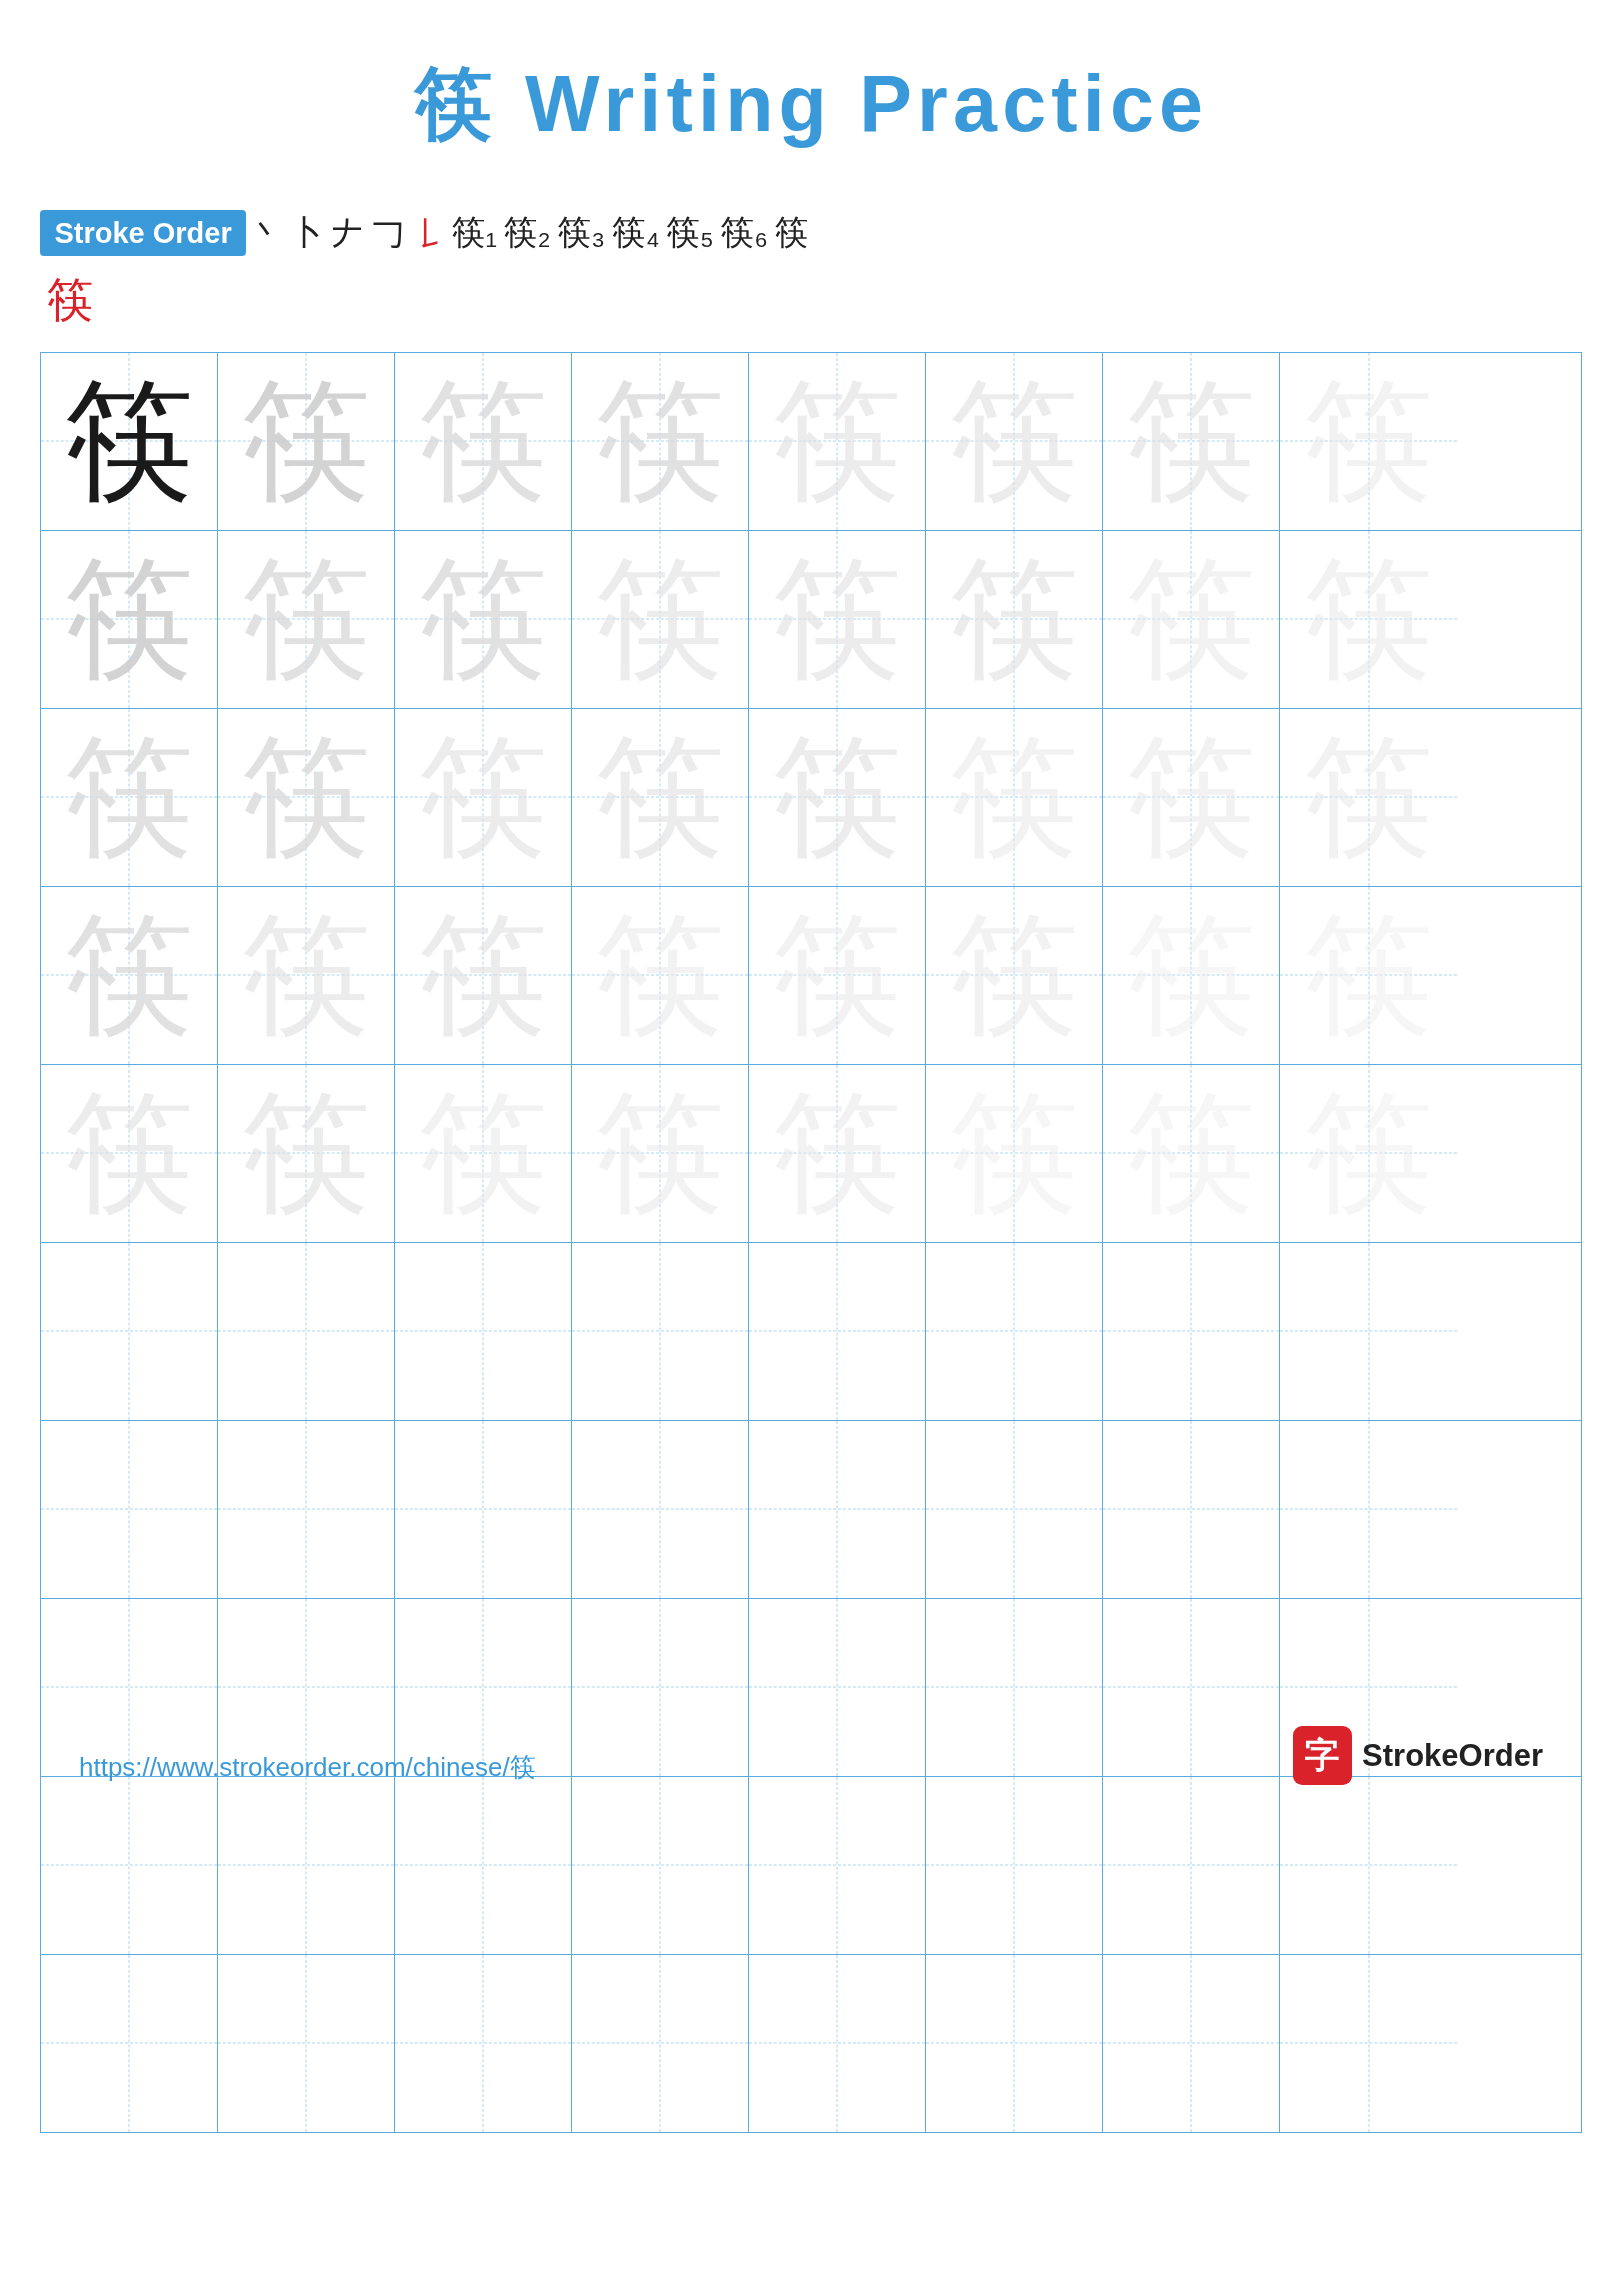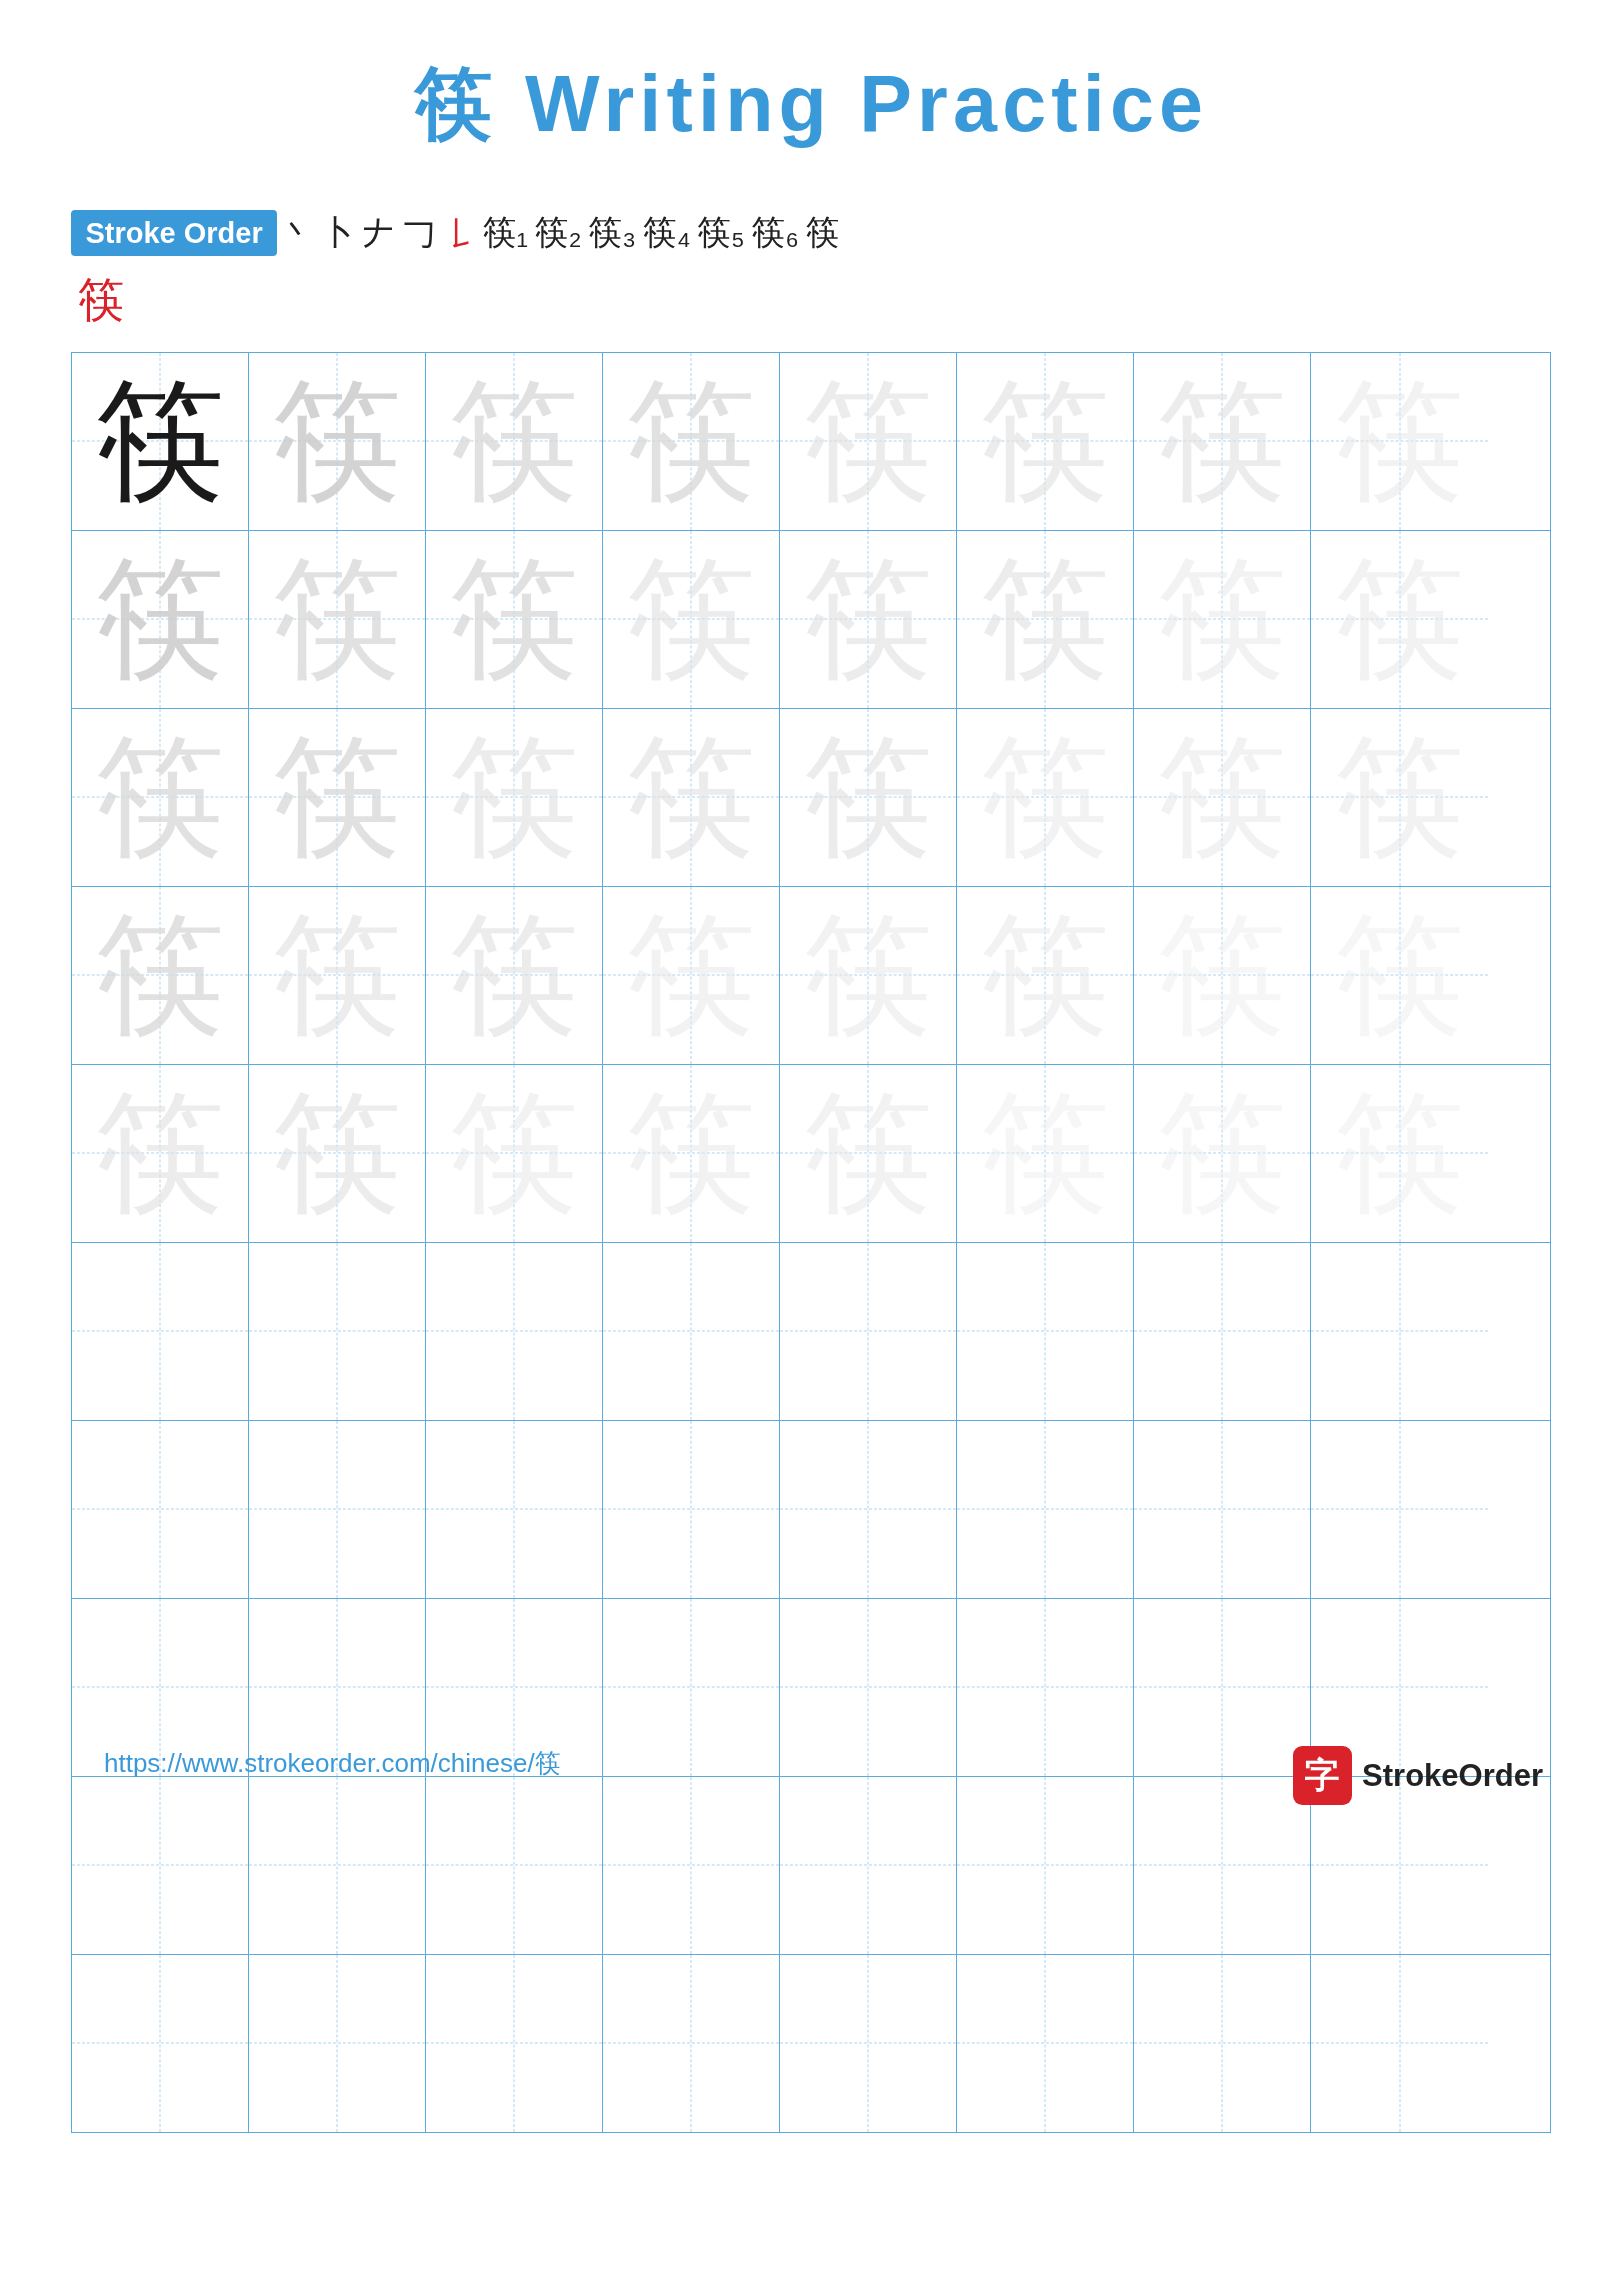--- a/index.html
+++ b/index.html
@@ -10,21 +10,21 @@
       background: #ffffff;
       font-family: Arial, sans-serif;
       position: relative;
       overflow: hidden;
     }
 
     .page {
       width: 1622px;
       height: 1839px;
       background: #fff;
-      padding: 52px 71px;
+      padding: 52px 40px;
       position: relative;
     }
 
     .title {
       text-align: center;
       font-size: 79px;
       font-weight: bold;
       color: #3a9ad9;
       margin-bottom: 52px;
       letter-spacing: 5.2px;
@@ -161,27 +161,26 @@
     }
 
     
     .grid-cell-empty {
       background: #fff;
     }
 
     
     .footer {
       position: absolute;
-      bottom: 34px;
+      bottom: 54px;
       left: 79px;
       right: 79px;
       display: flex;
-      align-items: flex-start;
+      align-items: flex-end;
       justify-content: space-between;
-      margin-left: 25px;
     }
 
     .footer-url {
       color: #3a9ad9;
       font-size: 26px;
       text-decoration: none;
     }
 
     .footer-logo {
       display: flex;

